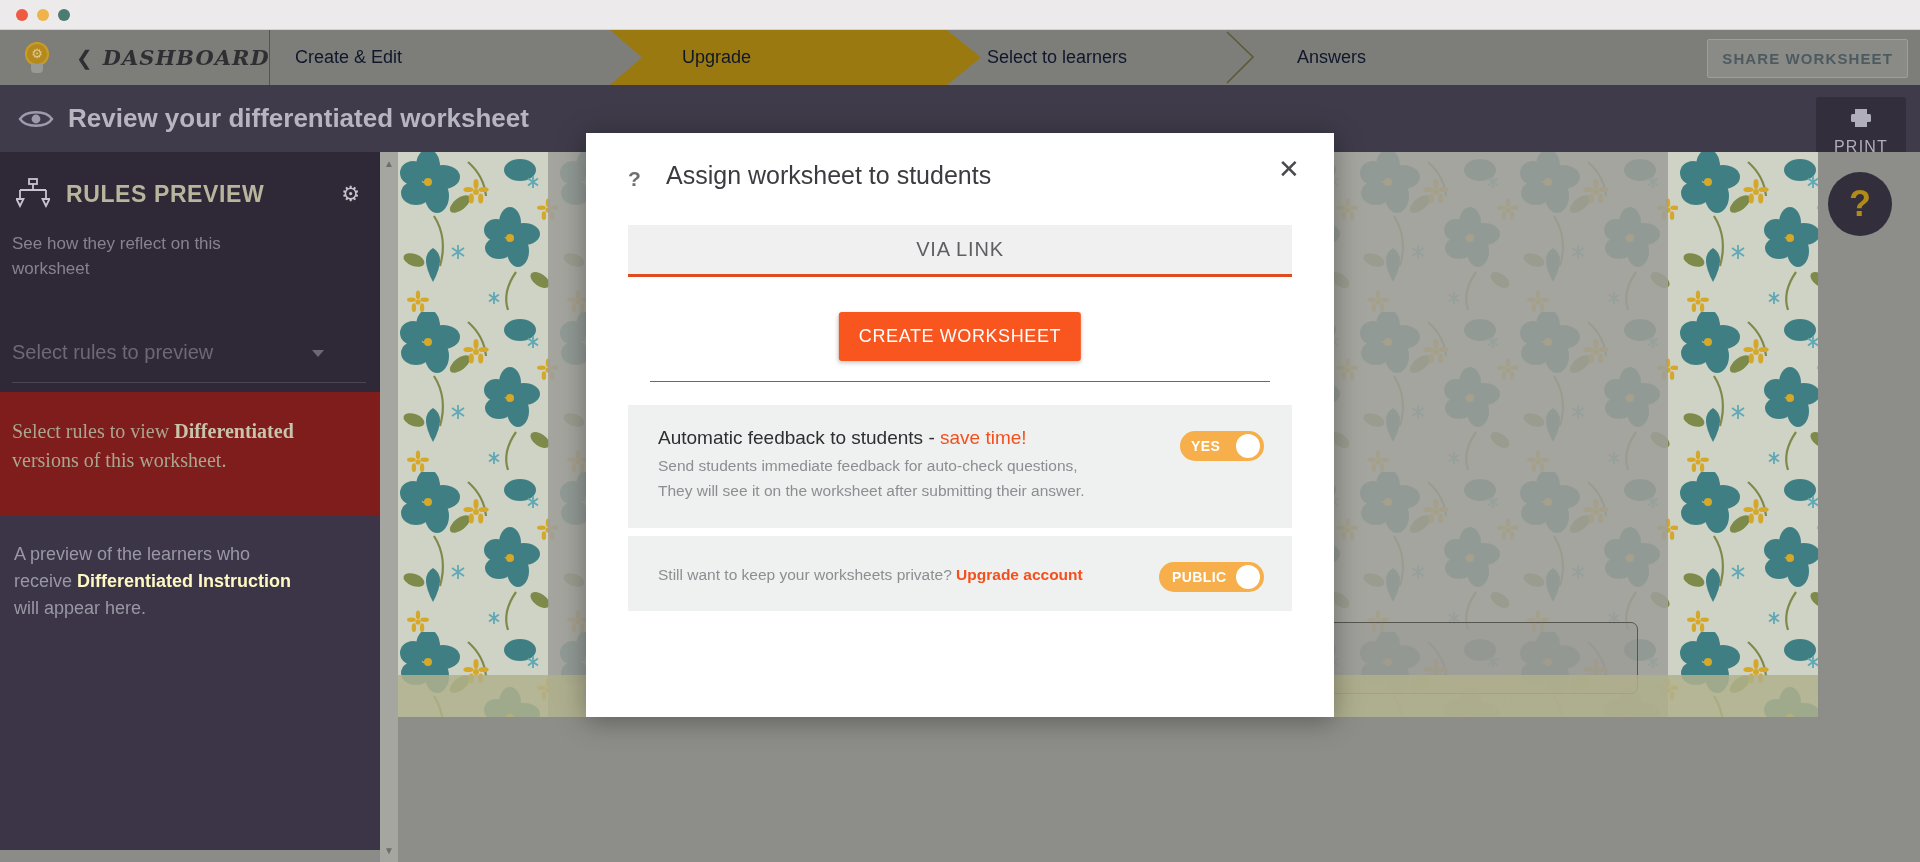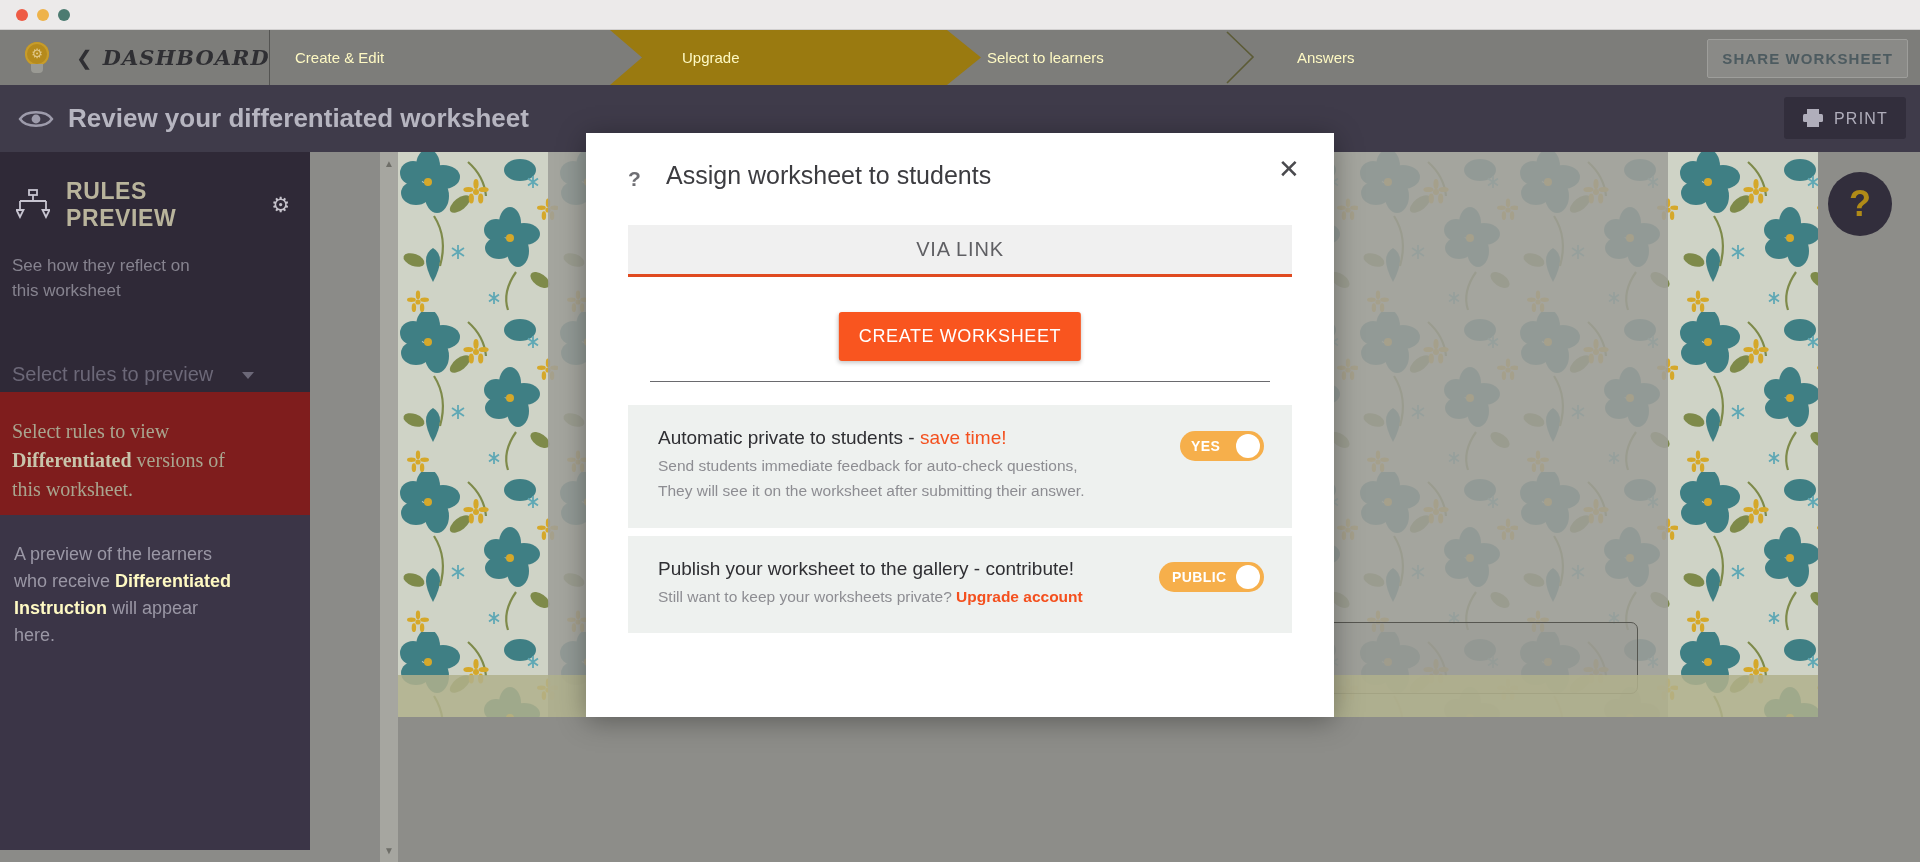--- a/index.html
+++ b/index.html
@@ -49,21 +49,21 @@
   }
   .back-chev { color: #2f2f33; font-size: 20px; line-height: 1; margin-left: 14px; }
   .dash-label {
     color: #2f2f33; font-family: "DejaVu Serif", serif; font-style: italic;
     font-weight: bold; font-size: 21px; letter-spacing: 1px;
   }
 
   .steps { display: flex; flex: 1; align-items: stretch; position: relative; }
   .step {
     position: relative; display: flex; align-items: center;
-    padding-left: 40px; color: #fef9c3; font-size: 15px;
+    padding-left: 40px; color: #0f172a; font-size: 18px;
     min-width: 0; flex: 0 0 auto;
   }
   .step .lbl { position: relative; z-index: 3; }
   .step-1 { width: 372px; padding-left: 25px; }
   .step-2 { width: 305px; background: #9a7a10; }
   .step-3 { width: 310px; }
   .step-4 { width: 290px; }
   
   .step-2::before {
     content: ""; position: absolute; left: -32px; top: 0; bottom: 0; width: 32px;
@@ -90,28 +90,28 @@
   
   .pagehead {
     position: absolute; top: 85px; left: 0; width: 1920px; height: 67px;
     background: #3f3b4a; display: flex; align-items: center;
   }
   .eye-icon { margin-left: 18px; margin-right: 14px; display: flex; align-items: center; }
   .pagehead-title {
     color: #b6b5c0; font-size: 26px; font-weight: bold;
   }
   .print-btn {
-    position: absolute; right: 14px; top: 12px; display: flex; align-items: flex-end; gap: 10px;
-    background: #322e3c; padding: 11px 18px; border-radius: 3px; cursor: pointer;
+    position: absolute; right: 14px; top: 12px; display: flex; align-items: center; gap: 10px;
+    background: #322e3c; padding: 11px 18px; border-radius: 3px; cursor: pointer; flex-direction: column;
   }
   .print-btn .t { color: #b0aebb; font-size: 16px; letter-spacing: 1.2px; }
 
   
   .sidebar {
-    position: absolute; top: 152px; left: 0; width: 310px; bottom: 12px;
+    position: absolute; top: 152px; left: 0; width: 380px; bottom: 12px;
     background: #2f2937;
   }
   .sb-head {
     display: flex; align-items: center; gap: 16px; padding: 26px 20px 0 16px;
   }
   .sb-title {
     color: #b9b49c; font-size: 23px; font-weight: bold; letter-spacing: 0.6px;
     flex: 1;
   }
   .gear-icon { color: #c6c3cc; font-size: 21px; cursor: pointer; }
@@ -458,34 +458,33 @@
       <div class="tab active">VIA LINK</div>
     </div>
 
     <div class="cta-zone">
       <button class="cta-btn">CREATE WORKSHEET</button>
       <div class="cta-rule"></div>
     </div>
 
     <div class="row">
       <div class="row-title">
-        <span>Automatic private to students - </span><span class="hl">save time!</span>
+        <span>Automatic feedback to students - </span><span class="hl">save time!</span>
       </div>
       <div class="row-sub">
         <div>Send students immediate feedback for auto-check questions,</div>
         <div>They will see it on the worksheet after submitting their answer.</div>
       </div>
       <div class="toggle">
         <span class="tl">YES</span>
         <span class="knob"></span>
       </div>
     </div>
 
     <div class="row">
-      <div class="row-title">Publish your worksheet to the gallery - contribute!</div>
       <div class="row-sub">
         <span>Still want to keep your worksheets private? </span><span class="lnk">Upgrade account</span>
       </div>
       <div class="toggle wide">
         <span class="tl">PUBLIC</span>
         <span class="knob"></span>
       </div>
     </div>
   </div>
 

